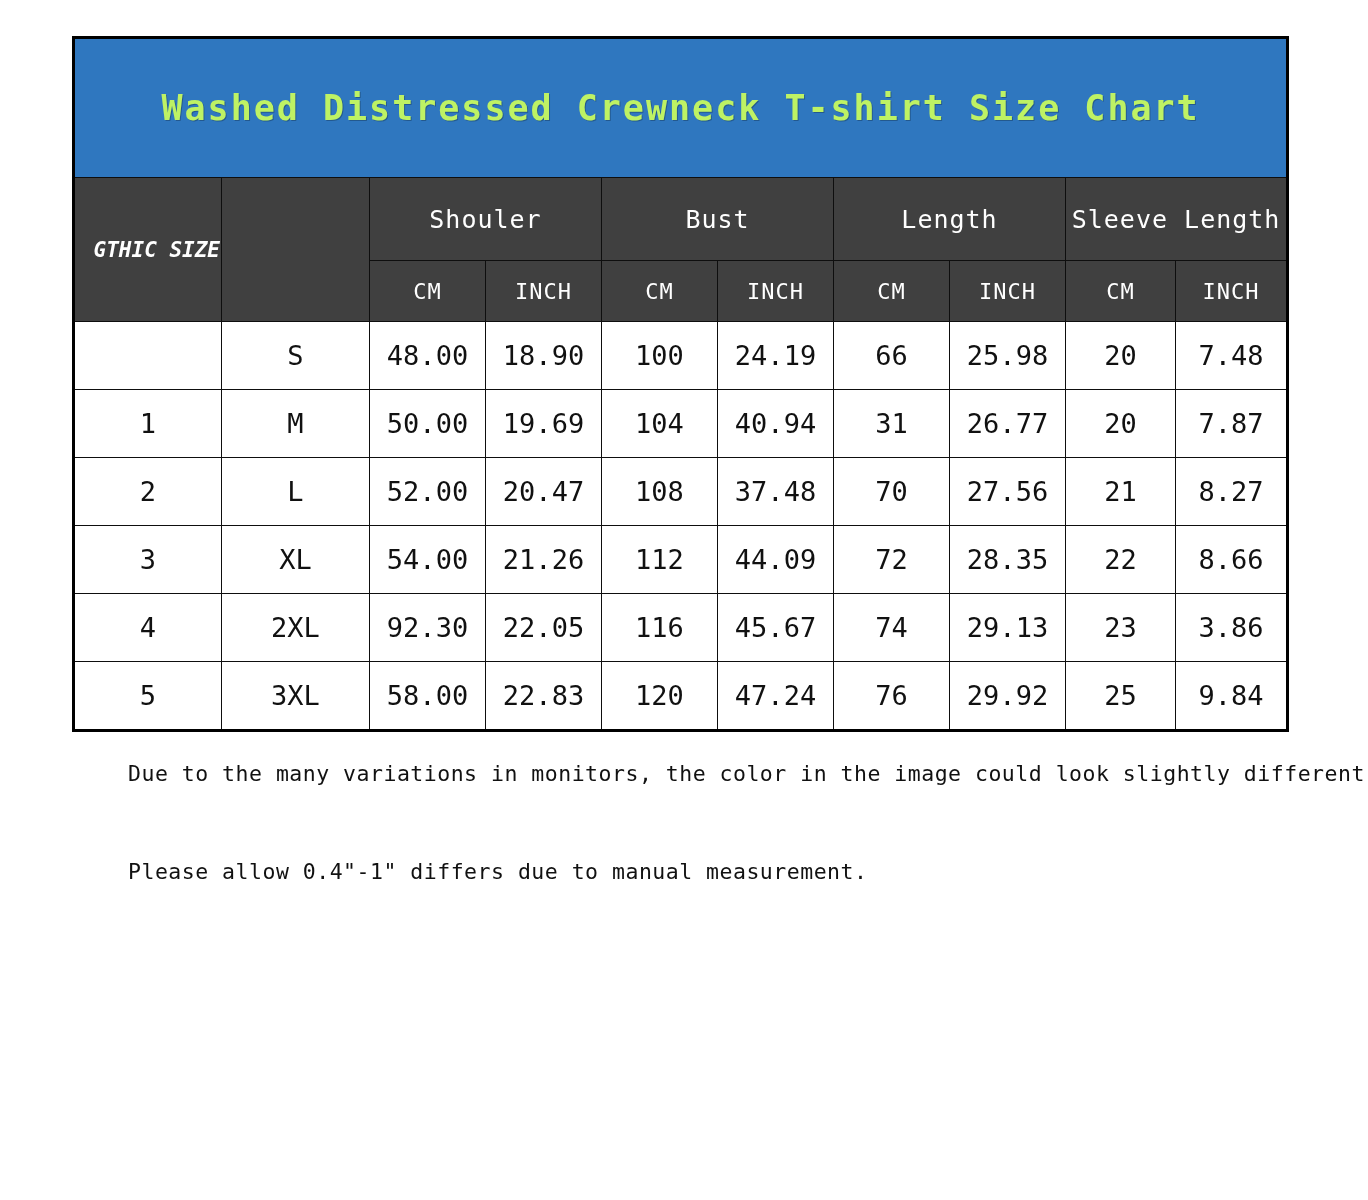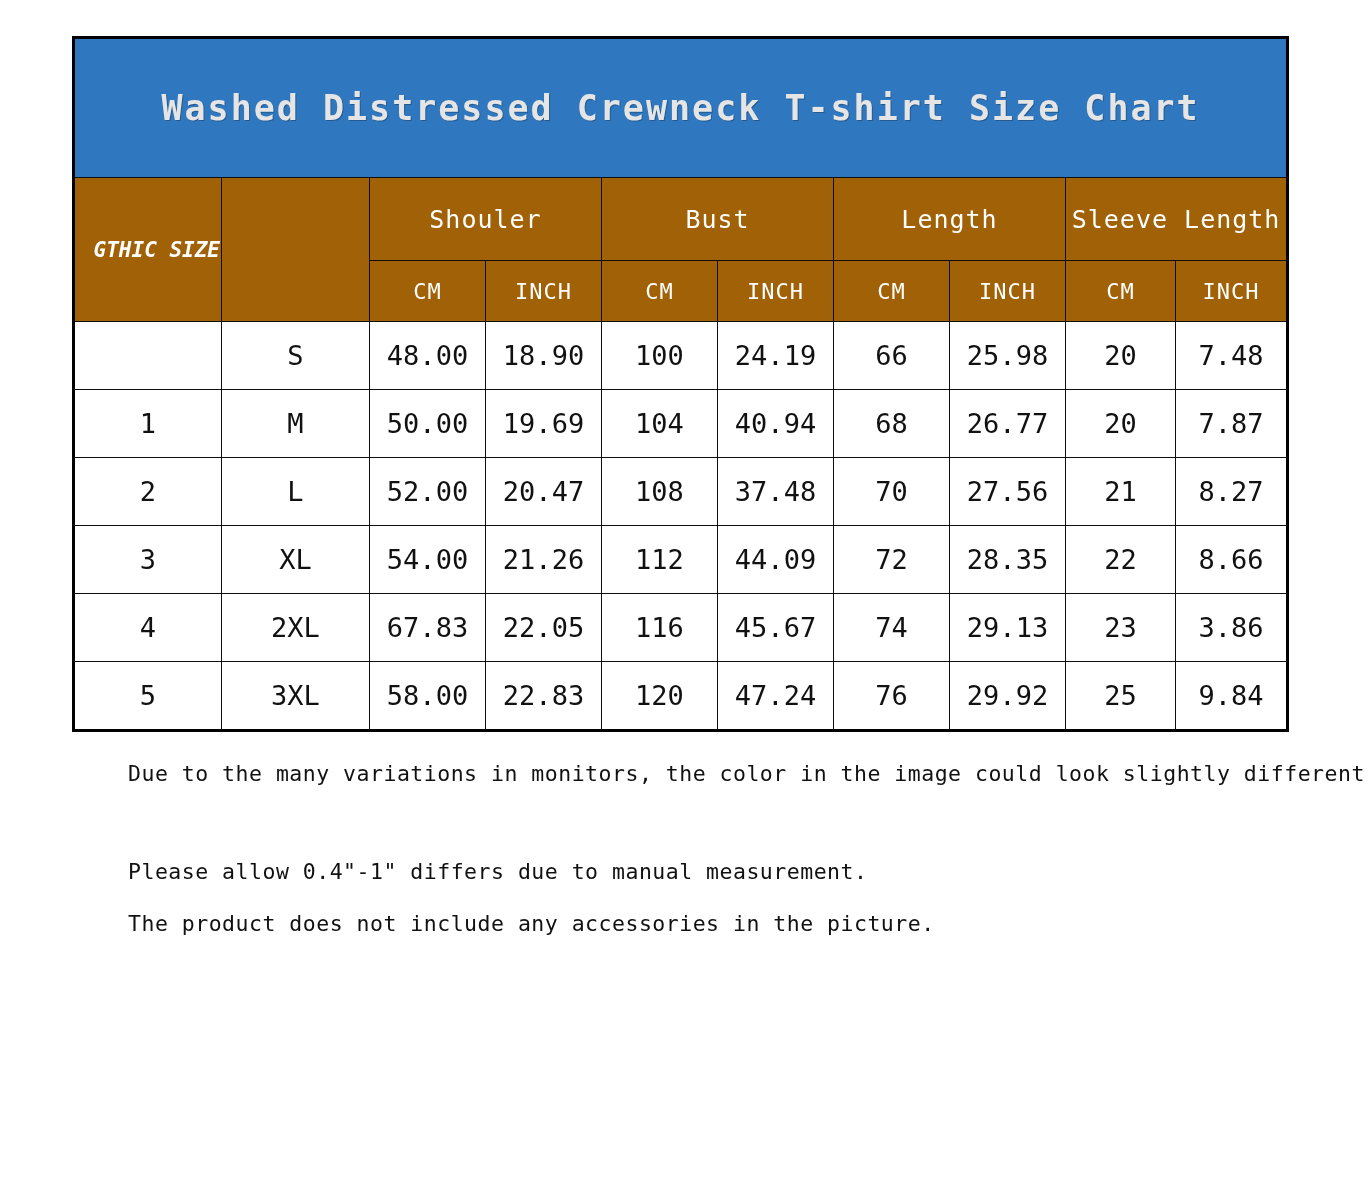--- a/index.html
+++ b/index.html
@@ -34,29 +34,29 @@
     border: 3px solid #000000;
   }
   table.size-chart td {
     border: 1px solid #0e0e0e;
     text-align: center;
     vertical-align: middle;
     font-family: "DejaVu Sans Mono", monospace;
   }
   .title-cell {
     background: #2f77bf;
-    color: #e5e5e5;
+    color: #bef264;
     height: 136px;
     font-size: 35px;
     letter-spacing: 2px;
     font-weight: bold;
     text-shadow: 1px 1px 0 rgba(0,0,0,0.25);
   }
   .hdr {
-    background: #a16207;
+    background: #404040;
     color: #ffffff;
     font-size: 25px;
     height: 80px;
     letter-spacing: 1px;
   }
   .hdr.small {
     font-size: 22px;
     height: 58px;
   }
   .hdr.gthic {
@@ -148,21 +148,21 @@
           <td class="num">20</td>
           <td class="num">7.48</td>
         </tr>
         <tr class="body-row">
           <td>1</td>
           <td>M</td>
           <td class="num">50.00</td>
           <td class="num">19.69</td>
           <td class="num">104</td>
           <td class="num">40.94</td>
-          <td class="num">68</td>
+          <td class="num">31</td>
           <td class="num">26.77</td>
           <td class="num">20</td>
           <td class="num">7.87</td>
         </tr>
         <tr class="body-row">
           <td>2</td>
           <td>L</td>
           <td class="num">52.00</td>
           <td class="num">20.47</td>
           <td class="num">108</td>
@@ -180,21 +180,21 @@
           <td class="num">112</td>
           <td class="num">44.09</td>
           <td class="num">72</td>
           <td class="num">28.35</td>
           <td class="num">22</td>
           <td class="num">8.66</td>
         </tr>
         <tr class="body-row">
           <td>4</td>
           <td>2XL</td>
-          <td class="num">67.83</td>
+          <td class="num">92.30</td>
           <td class="num">22.05</td>
           <td class="num">116</td>
           <td class="num">45.67</td>
           <td class="num">74</td>
           <td class="num">29.13</td>
           <td class="num">23</td>
           <td class="num">3.86</td>
         </tr>
         <tr class="body-row">
           <td>5</td>
@@ -209,16 +209,15 @@
           <td class="num">9.84</td>
         </tr>
       </tbody>
     </table>
   </div>
 
   <div class="notes">
     <div class="note-line">Due to the many variations in monitors, the color in the image could look slightly different,</div>
     <div class="note-gap"></div>
     <div class="note-line">Please allow 0.4"-1" differs due to manual measurement.</div>
-    <div class="note-line">The product does not include any accessories in the picture.</div>
   </div>
 
 </div>
 
 </body></html>

